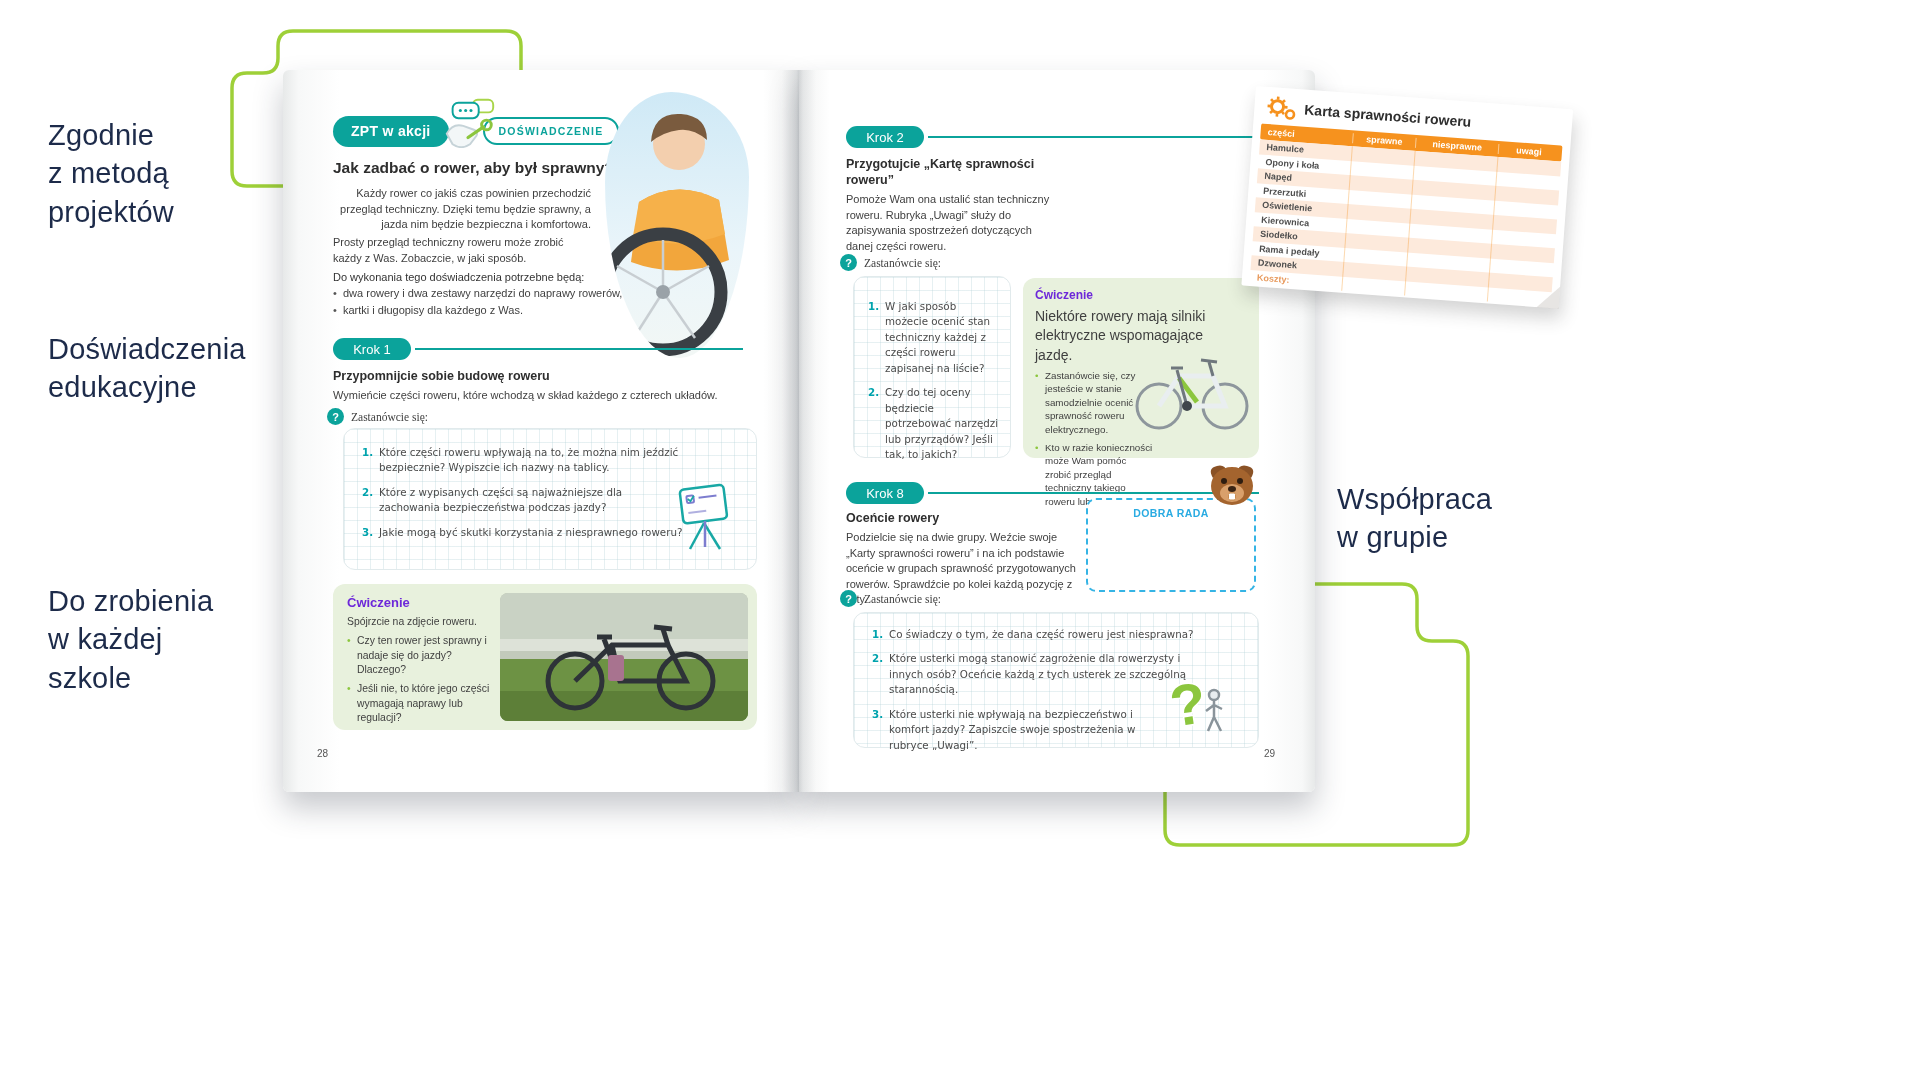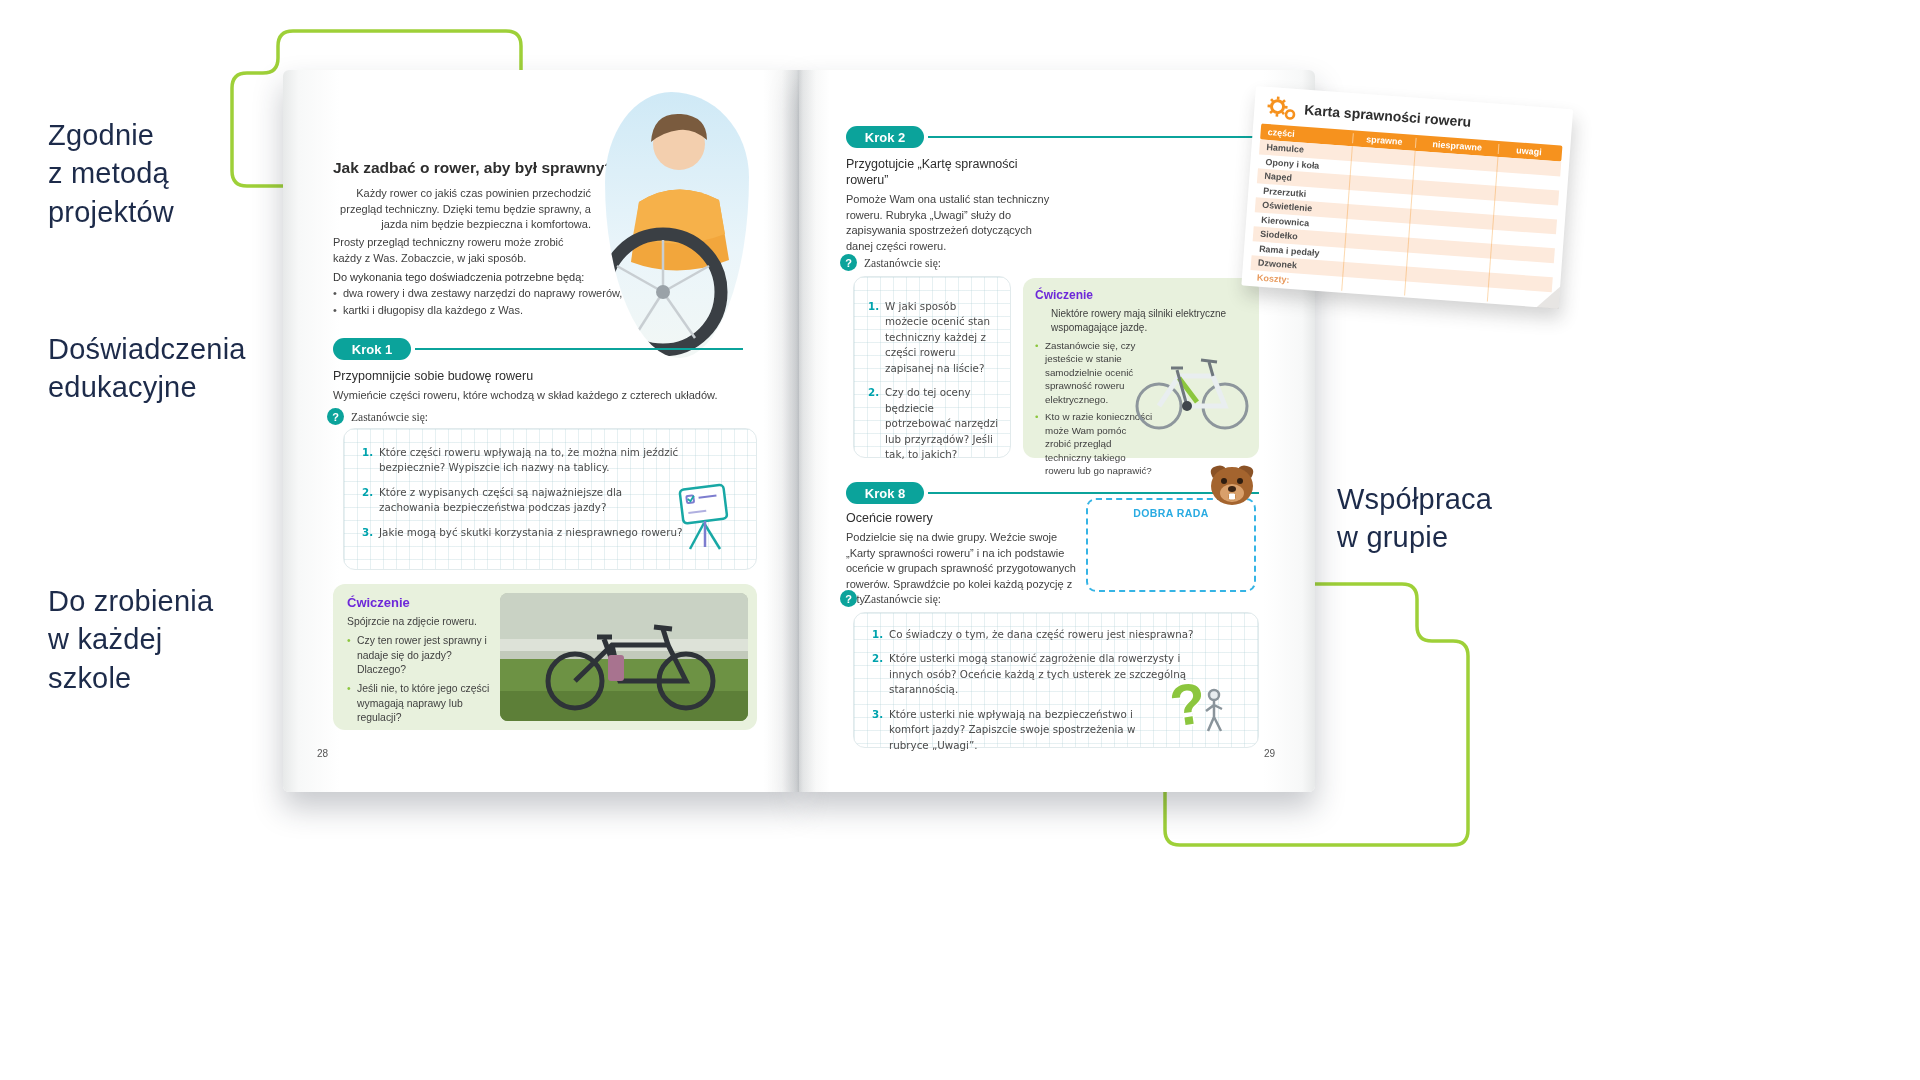--- a/index.html
+++ b/index.html
@@ -28,27 +28,27 @@
 
   
   .pill-zpt{display:inline-block;background:#0ba39b;color:#fff;font-weight:700;font-size:14px;
             padding:7px 18px 8px;border-radius:18px;letter-spacing:.3px;}
   .pill-dosw{display:inline-block;border:2px solid #0ba39b;color:#0ba39b;background:#fff;
              font-weight:700;font-size:10.5px;letter-spacing:1.2px;padding:6px 14px;border-radius:16px;}
   .zpt-row{display:flex;align-items:center;}
   .zpt-icon{width:58px;height:50px;margin:-16px -10px 0 -8px;position:relative;z-index:2;}
   .pill-dosw{margin-left:-6px;}
 
-  .krok-pill{position:absolute;width:78px;height:22px;background:#0ba39b;color:#fff;font-weight:700;
+  .krok-pill{position:absolute;width:78px;height:22px;background:#0ba39b;color:#fff;font-weight:400;
              font-size:13px;border-radius:12px;display:flex;align-items:center;justify-content:center;z-index:1;}
   .krok-line{position:absolute;height:2px;background:#0ba39b;}
 
   
   .h-title{font-size:15.5px;font-weight:700;color:#2e2e2e;line-height:1.3;}
-  .h-sub{font-size:12.5px;font-weight:400;color:#2e2e2e;line-height:1.3;}
+  .h-sub{font-size:12.5px;font-weight:700;color:#2e2e2e;line-height:1.3;}
   .body-t{font-size:11px;line-height:1.42;color:#3f3f3f;}
   .bold-t{font-weight:400;color:#333;}
   .bullets{margin:0;padding:0;list-style:none;}
   .bullets li{position:relative;padding-left:10px;margin-bottom:1px;}
   .bullets li::before{content:"•";position:absolute;left:0;color:#555;}
   .bullets.green li::before{color:#8cc63e;}
 
   .think-row{display:flex;align-items:center;gap:7px;}
   .qicon{width:17px;height:17px;border-radius:50%;background:#0ba39b;color:#fff;font-size:11px;
          font-weight:700;display:flex;align-items:center;justify-content:center;flex:0 0 17px;}
@@ -122,20 +122,34 @@
   <div class="callout" style="left:1337px;top:168px;">Wiedza
 zdobywana
 przez działanie</div>
   <div class="callout" style="left:1337px;top:480px;">Współpraca
 w grupie</div>
 
   <div class="book">
 
     <div class="page left">
 
+      <div class="abs zpt-row" style="left:50px;top:44px;">
+        <span class="pill-zpt">ZPT w akcji</span>
+        <svg class="zpt-icon" viewBox="0 0 60 50">
+          <rect x="33" y="1" width="21" height="13" rx="5" fill="#fff" stroke="#a9d54a" stroke-width="2"></rect>
+          <rect x="12" y="4" width="27" height="16" rx="6" fill="#fff" stroke="#0ba39b" stroke-width="2"></rect>
+          <circle cx="20" cy="12" r="1.6" fill="#0ba39b"></circle>
+            <circle cx="25.5" cy="12" r="1.6" fill="#0ba39b"></circle>
+            <circle cx="31" cy="12" r="1.6" fill="#0ba39b"></circle>
+          <path d="M6 36 q6 -11 17 -8 l11 4 q5 2 2.5 6.5 L30 47 q-9 6 -18 0 z" fill="#f3f7f8" stroke="#c6d3d8" stroke-width="2"></path>
+          <path d="M28 40 L44 29" stroke="#8cc63e" stroke-width="3.4" stroke-linecap="round"></path>
+          <circle cx="47" cy="27" r="5" fill="none" stroke="#8cc63e" stroke-width="3"></circle>
+        </svg>
+        <span class="pill-dosw">DOŚWIADCZENIE</span>
+      </div>
 
       <div class="abs h-title" style="left:50px;top:88px;width:290px;">Jak zadbać o rower, aby był sprawny?</div>
 
       <div class="abs body-t" style="left:50px;top:116px;width:258px;text-align:right;">Każdy rower co jakiś czas powinien przechodzić przegląd techniczny. Dzięki temu będzie sprawny, a jazda nim będzie bezpieczna i komfortowa.</div>
       <div class="abs body-t" style="left:50px;top:165px;width:258px;">Prosty przegląd techniczny roweru może zrobić każdy z Was. Zobaczcie, w jaki sposób.</div>
 
       <div class="abs body-t bold-t" style="left:50px;top:200px;width:330px;">Do wykonania tego doświadczenia potrzebne będą:</div>
       <ul class="abs bullets body-t" style="left:50px;top:216px;width:330px;">
         <li>dwa rowery i dwa zestawy narzędzi do naprawy rowerów,</li>
         <li>kartki i długopisy dla każdego z Was.</li>
@@ -256,21 +270,21 @@
           <span>W jaki sposób możecie ocenić stan techniczny każdej z części roweru zapisanej na liście?</span>
         </div>
         <div class="qitem">
           <span class="qnum">2.</span>
           <span>Czy do tej oceny będziecie potrzebować narzędzi lub przyrządów? Jeśli tak, to jakich?</span>
         </div>
       </div>
 
       <div class="greenbox" style="left:224px;top:208px;width:236px;height:180px;padding:10px 10px 0 12px;box-sizing:border-box;">
         <div class="cw-head" style="font-size:12px;">Ćwiczenie</div>
-        <div class="cw-t" style="font-size:10px;width:205px;margin-bottom:4px;margin-left:16px;">Niektóre rowery mają silniki elektryczne wspomagające jazdę.</div>
+        <div class="cw-t" style="font-size:14px;width:205px;margin-bottom:4px;">Niektóre rowery mają silniki elektryczne wspomagające jazdę.</div>
         <ul class="bullets green cw-t" style="font-size:9.8px;width:118px;">
           <li style="margin-bottom:4px;">Zastanówcie się, czy jesteście w stanie samodzielnie ocenić sprawność roweru elektrycznego.</li>
           <li>Kto w razie konieczności może Wam pomóc zrobić przegląd techniczny takiego roweru lub go naprawić?</li>
         </ul>
         <svg class="abs" style="right:4px;bottom:26px;" width="128" height="86" viewBox="0 0 128 86">
           <g stroke="#8d969c" stroke-width="3" fill="none">
             <circle cx="32" cy="60" r="22"></circle>
               <circle cx="98" cy="60" r="22"></circle>
           </g>
           <g stroke="#e9eef0" stroke-width="5" fill="none">

